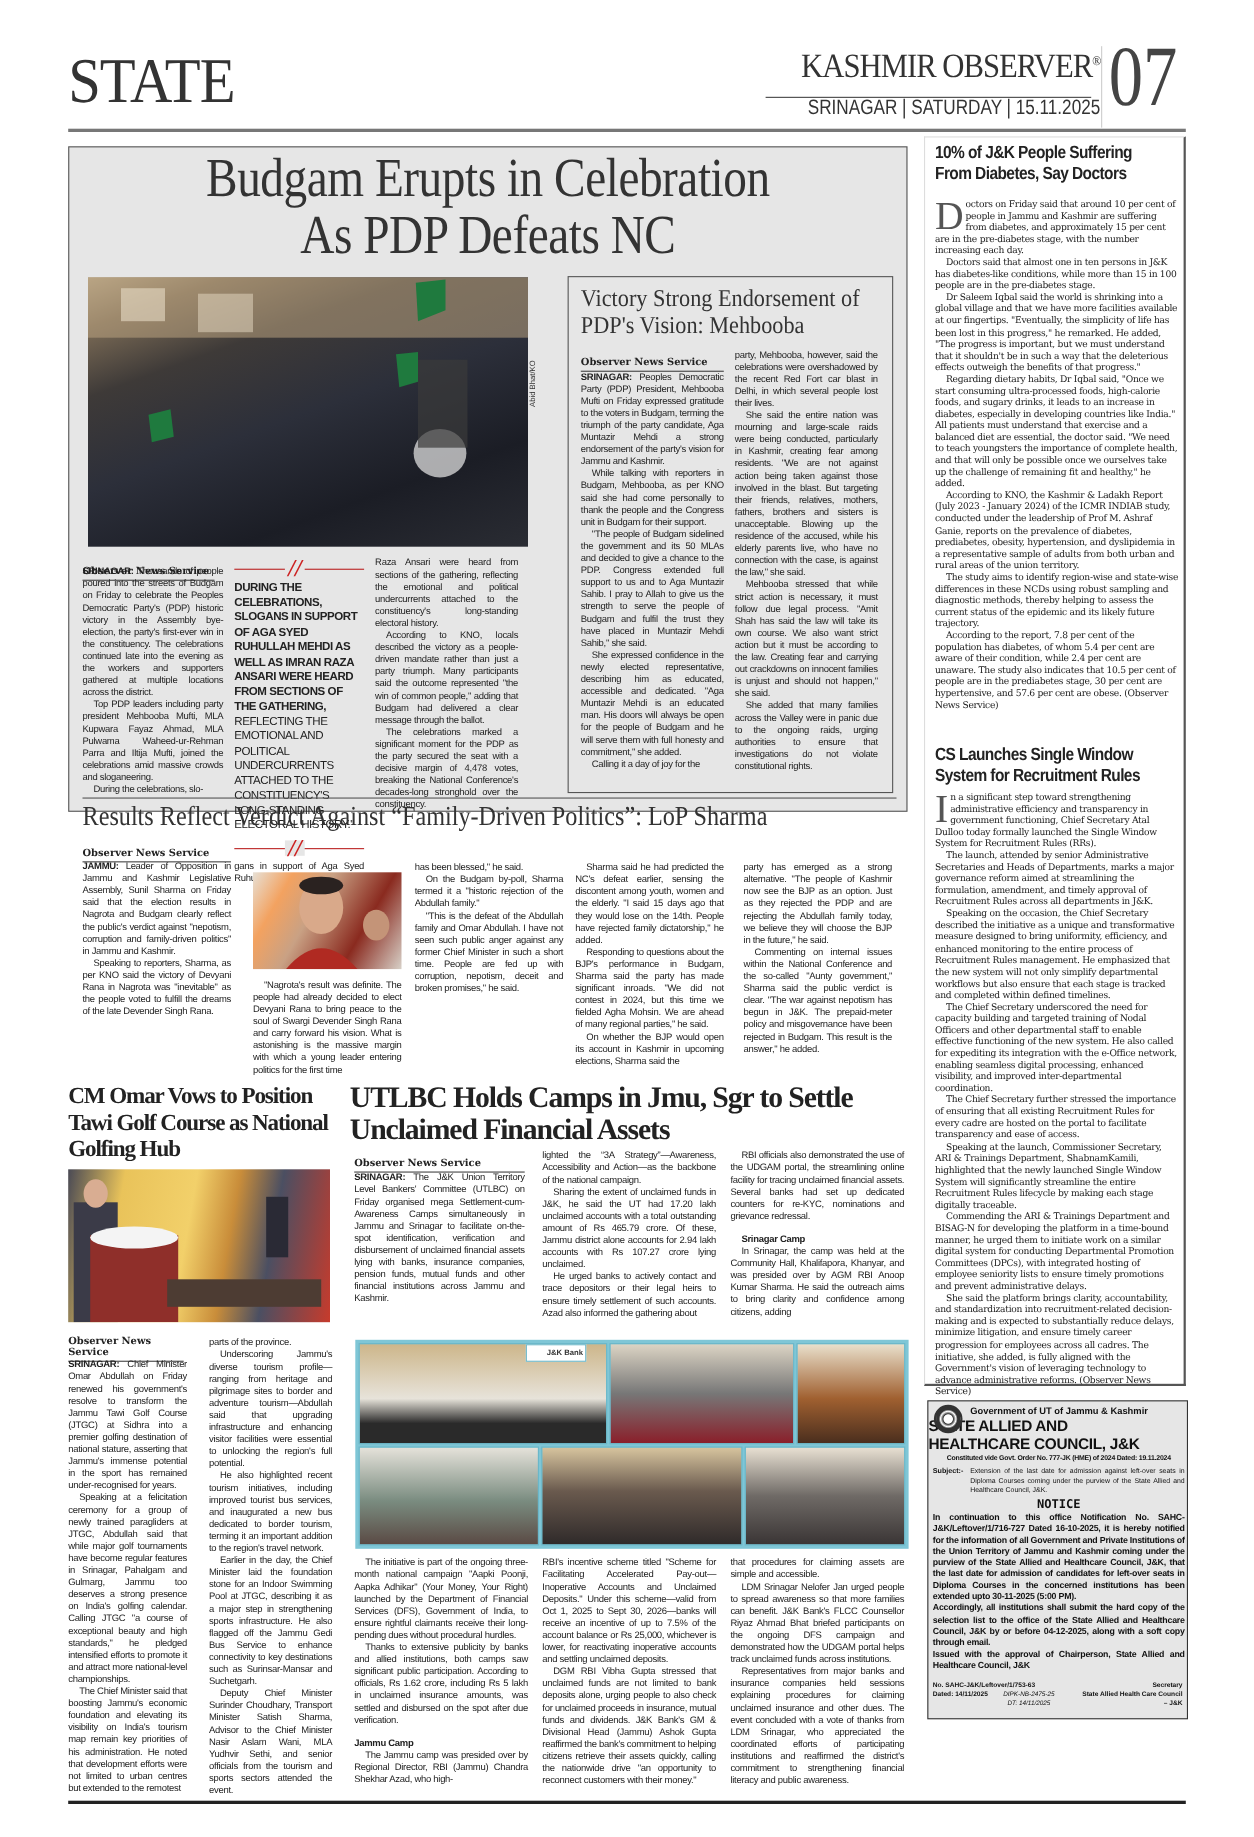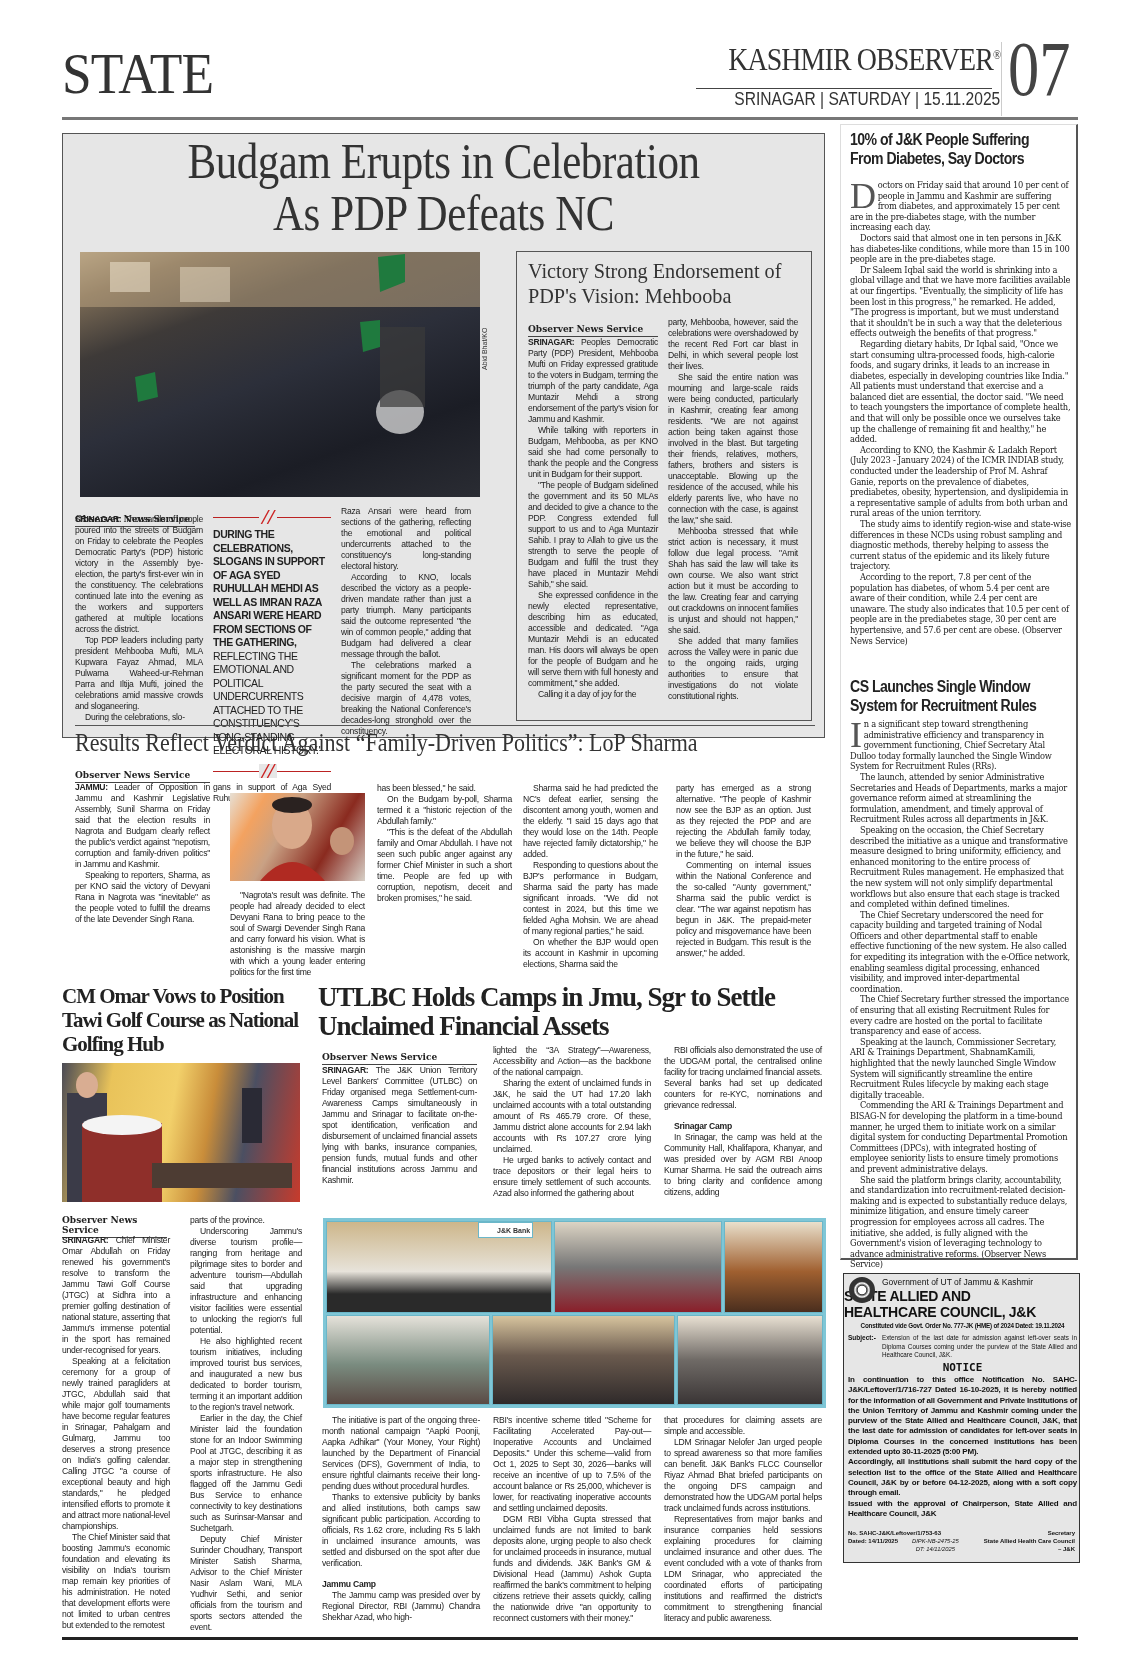--- a/index.html
+++ b/index.html
@@ -179,21 +179,21 @@
 <div class="abs" style="left:322px;top:1045px;width:155px"><span class="byline">Observer News Service</span></div>
 <div class="abs col" style="left:322px;top:1065px;width:155px">
   <p class="first"><b>SRINAGAR:</b><span> The J&amp;K Union Territory Level Bankers' Committee (UTLBC) on Friday organised mega Settlement-cum-Awareness Camps simultaneously in Jammu and Srinagar to facilitate on-the-spot identification, verification and disbursement of unclaimed financial assets lying with banks, insurance companies, pension funds, mutual funds and other financial institutions across Jammu and Kashmir.</span></p>
 </div>
 <div class="abs col" style="left:493px;top:1045px;width:158px">
   <p class="first">lighted the “3A Strategy”—Awareness, Accessibility and Action—as the backbone of the national campaign.</p>
   <p>Sharing the extent of unclaimed funds in J&amp;K, he said the UT had 17.20 lakh unclaimed accounts with a total outstanding amount of Rs 465.79 crore. Of these, Jammu district alone accounts for 2.94 lakh accounts with Rs 107.27 crore lying unclaimed.</p>
   <p>He urged banks to actively contact and trace depositors or their legal heirs to ensure timely settlement of such accounts. Azad also informed the gathering about</p>
 </div>
 <div class="abs col" style="left:664px;top:1045px;width:158px">
-  <p>RBI officials also demonstrated the use of the UDGAM portal, the centralised online facility for tracing unclaimed financial assets. Several banks had set up dedicated counters for re-KYC, nominations and grievance redressal.</p>
+  <p>RBI officials also demonstrated the use of the UDGAM portal, the streamlining online facility for tracing unclaimed financial assets. Several banks had set up dedicated counters for re-KYC, nominations and grievance redressal.</p>
   <div style="height:10px"></div>
   <div style="font-weight:bold;padding-left:10px">Srinagar Camp</div>
   <p>In Srinagar, the camp was held at the Community Hall, Khalifapora, Khanyar, and was presided over by AGM RBI Anoop Kumar Sharma. He said the outreach aims to bring clarity and confidence among citizens, adding</p>
 </div>
 
 <div class="abs photo-grid">
   <div class="photo-cell" style="left:3px;top:3px;width:226px;height:92px;background:linear-gradient(180deg,#cdb68a,#e7e3da 55%,#2a2a2a 80%)" title="Officials seated at dais"></div>
   <div class="photo-cell" style="left:155px;top:4px;width:55px;height:16px;background:#fff;font:bold 7px 'Liberation Sans',sans-serif;color:#333;padding:4px 0 0 18px">J&amp;K Bank</div>
   <div class="photo-cell" style="left:231px;top:3px;width:168px;height:92px;background:linear-gradient(180deg,#dcd4c4,#777 50%,#8a1f2a 100%)" title="Cheque presentation"></div>
   <div class="photo-cell" style="left:401px;top:3px;width:99px;height:92px;background:linear-gradient(180deg,#e9e0cc,#a06030 55%,#4a2e1e)" title="Speaker at podium"></div>
@@ -238,21 +238,21 @@
   <p>The launch, attended by senior Administrative Secretaries and Heads of Departments, marks a major governance reform aimed at streamlining the formulation, amendment, and timely approval of Recruitment Rules across all departments in J&amp;K.</p>
   <p>Speaking on the occasion, the Chief Secretary described the initiative as a unique and transformative measure designed to bring uniformity, efficiency, and enhanced monitoring to the entire process of Recruitment Rules management. He emphasized that the new system will not only simplify departmental workflows but also ensure that each stage is tracked and completed within defined timelines.</p>
   <p>The Chief Secretary underscored the need for capacity building and targeted training of Nodal Officers and other departmental staff to enable effective functioning of the new system. He also called for expediting its integration with the e-Office network, enabling seamless digital processing, enhanced visibility, and improved inter-departmental coordination.</p>
   <p>The Chief Secretary further stressed the importance of ensuring that all existing Recruitment Rules for every cadre are hosted on the portal to facilitate transparency and ease of access.</p>
   <p>Speaking at the launch, Commissioner Secretary, ARI &amp; Trainings Department, ShabnamKamili, highlighted that the newly launched Single Window System will significantly streamline the entire Recruitment Rules lifecycle by making each stage digitally traceable.</p>
   <p>Commending the ARI &amp; Trainings Department and BISAG-N for developing the platform in a time-bound manner, he urged them to initiate work on a similar digital system for conducting Departmental Promotion Committees (DPCs), with integrated hosting of employee seniority lists to ensure timely promotions and prevent administrative delays.</p>
   <p>She said the platform brings clarity, accountability, and standardization into recruitment-related decision-making and is expected to substantially reduce delays, minimize litigation, and ensure timely career progression for employees across all cadres. The initiative, she added, is fully aligned with the Government's vision of leveraging technology to advance administrative reforms. (Observer News Service)</p>
 </div>
 
 <div class="abs notice">
-  <div style="position:absolute;left:38px;top:3px;font-size:8.5px;font-weight:normal">Government of UT of Jammu &amp; Kashmir</div>
+  <div style="position:absolute;left:38px;top:3px;font-size:8.5px;font-weight:bold">Government of UT of Jammu &amp; Kashmir</div>
   <div style="position:absolute;left:0;top:14px;width:237px;text-align:left;font-size:14px;font-weight:bold;line-height:16px;letter-spacing:-.3px">
     <div>STATE ALLIED AND</div>
     <div>HEALTHCARE COUNCIL, J&amp;K</div>
   </div>
   <div style="position:absolute;left:0;top:48px;width:237px;text-align:center;font-size:6.3px;font-weight:bold;letter-spacing:-.2px">Constituted vide Govt. Order No. 777-JK (HME) of 2024 Dated: 19.11.2024</div>
   <div style="position:absolute;left:4px;top:60px;font-size:6.5px;font-weight:bold">Subject:-</div>
   <div style="position:absolute;left:38px;top:60px;width:195px;font-size:6.3px;line-height:8.5px;text-align:justify">Extension of the last date for admission against left-over seats in Diploma Courses coming under the purview of the State Allied and Healthcare Council, J&amp;K.</div>
   <div style="position:absolute;left:0;top:87px;width:237px;text-align:center;font-family:'DejaVu Sans Mono',monospace;font-size:11px;font-weight:bold">NOTICE</div>
   <div style="position:absolute;left:4px;top:101px;width:229px;font-size:8px;line-height:10.3px;font-weight:bold;text-align:justify;letter-spacing:-.2px">
     <div>In continuation to this office Notification No. SAHC-J&amp;K/Leftover/1/716-727 Dated 16-10-2025, it is hereby notified for the information of all Government and Private Institutions of the Union Territory of Jammu and Kashmir coming under the purview of the State Allied and Healthcare Council, J&amp;K, that the last date for admission of candidates for left-over seats in Diploma Courses in the concerned institutions has been extended upto 30-11-2025 (5:00 PM).</div>

